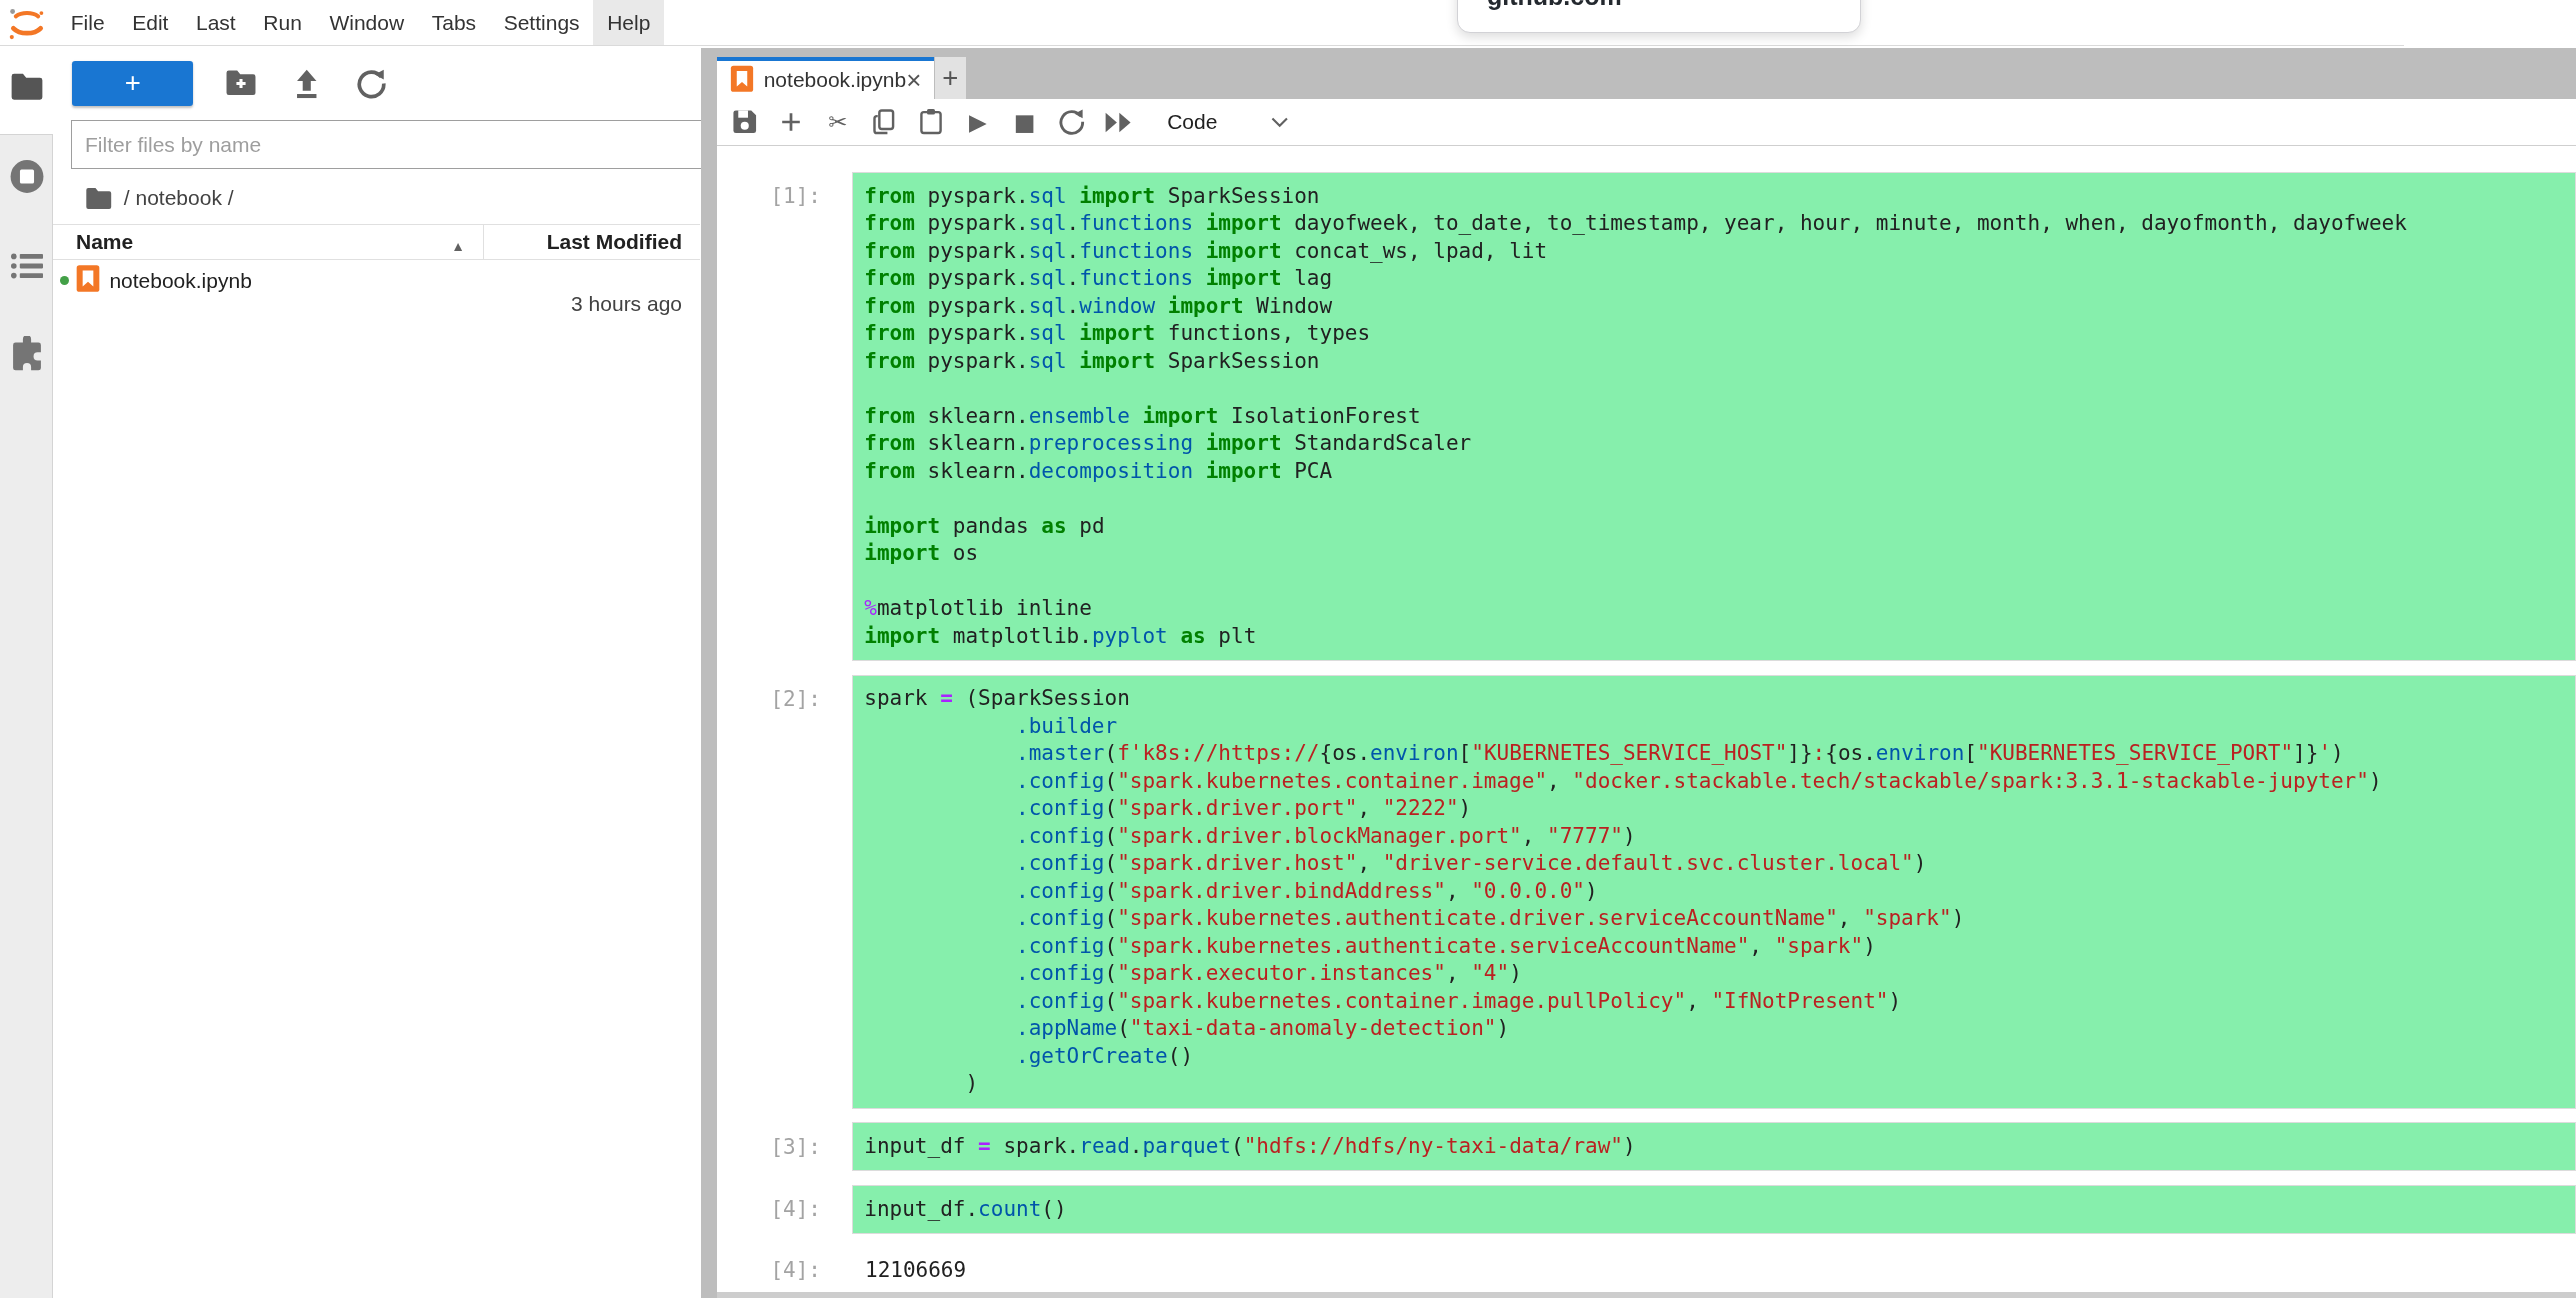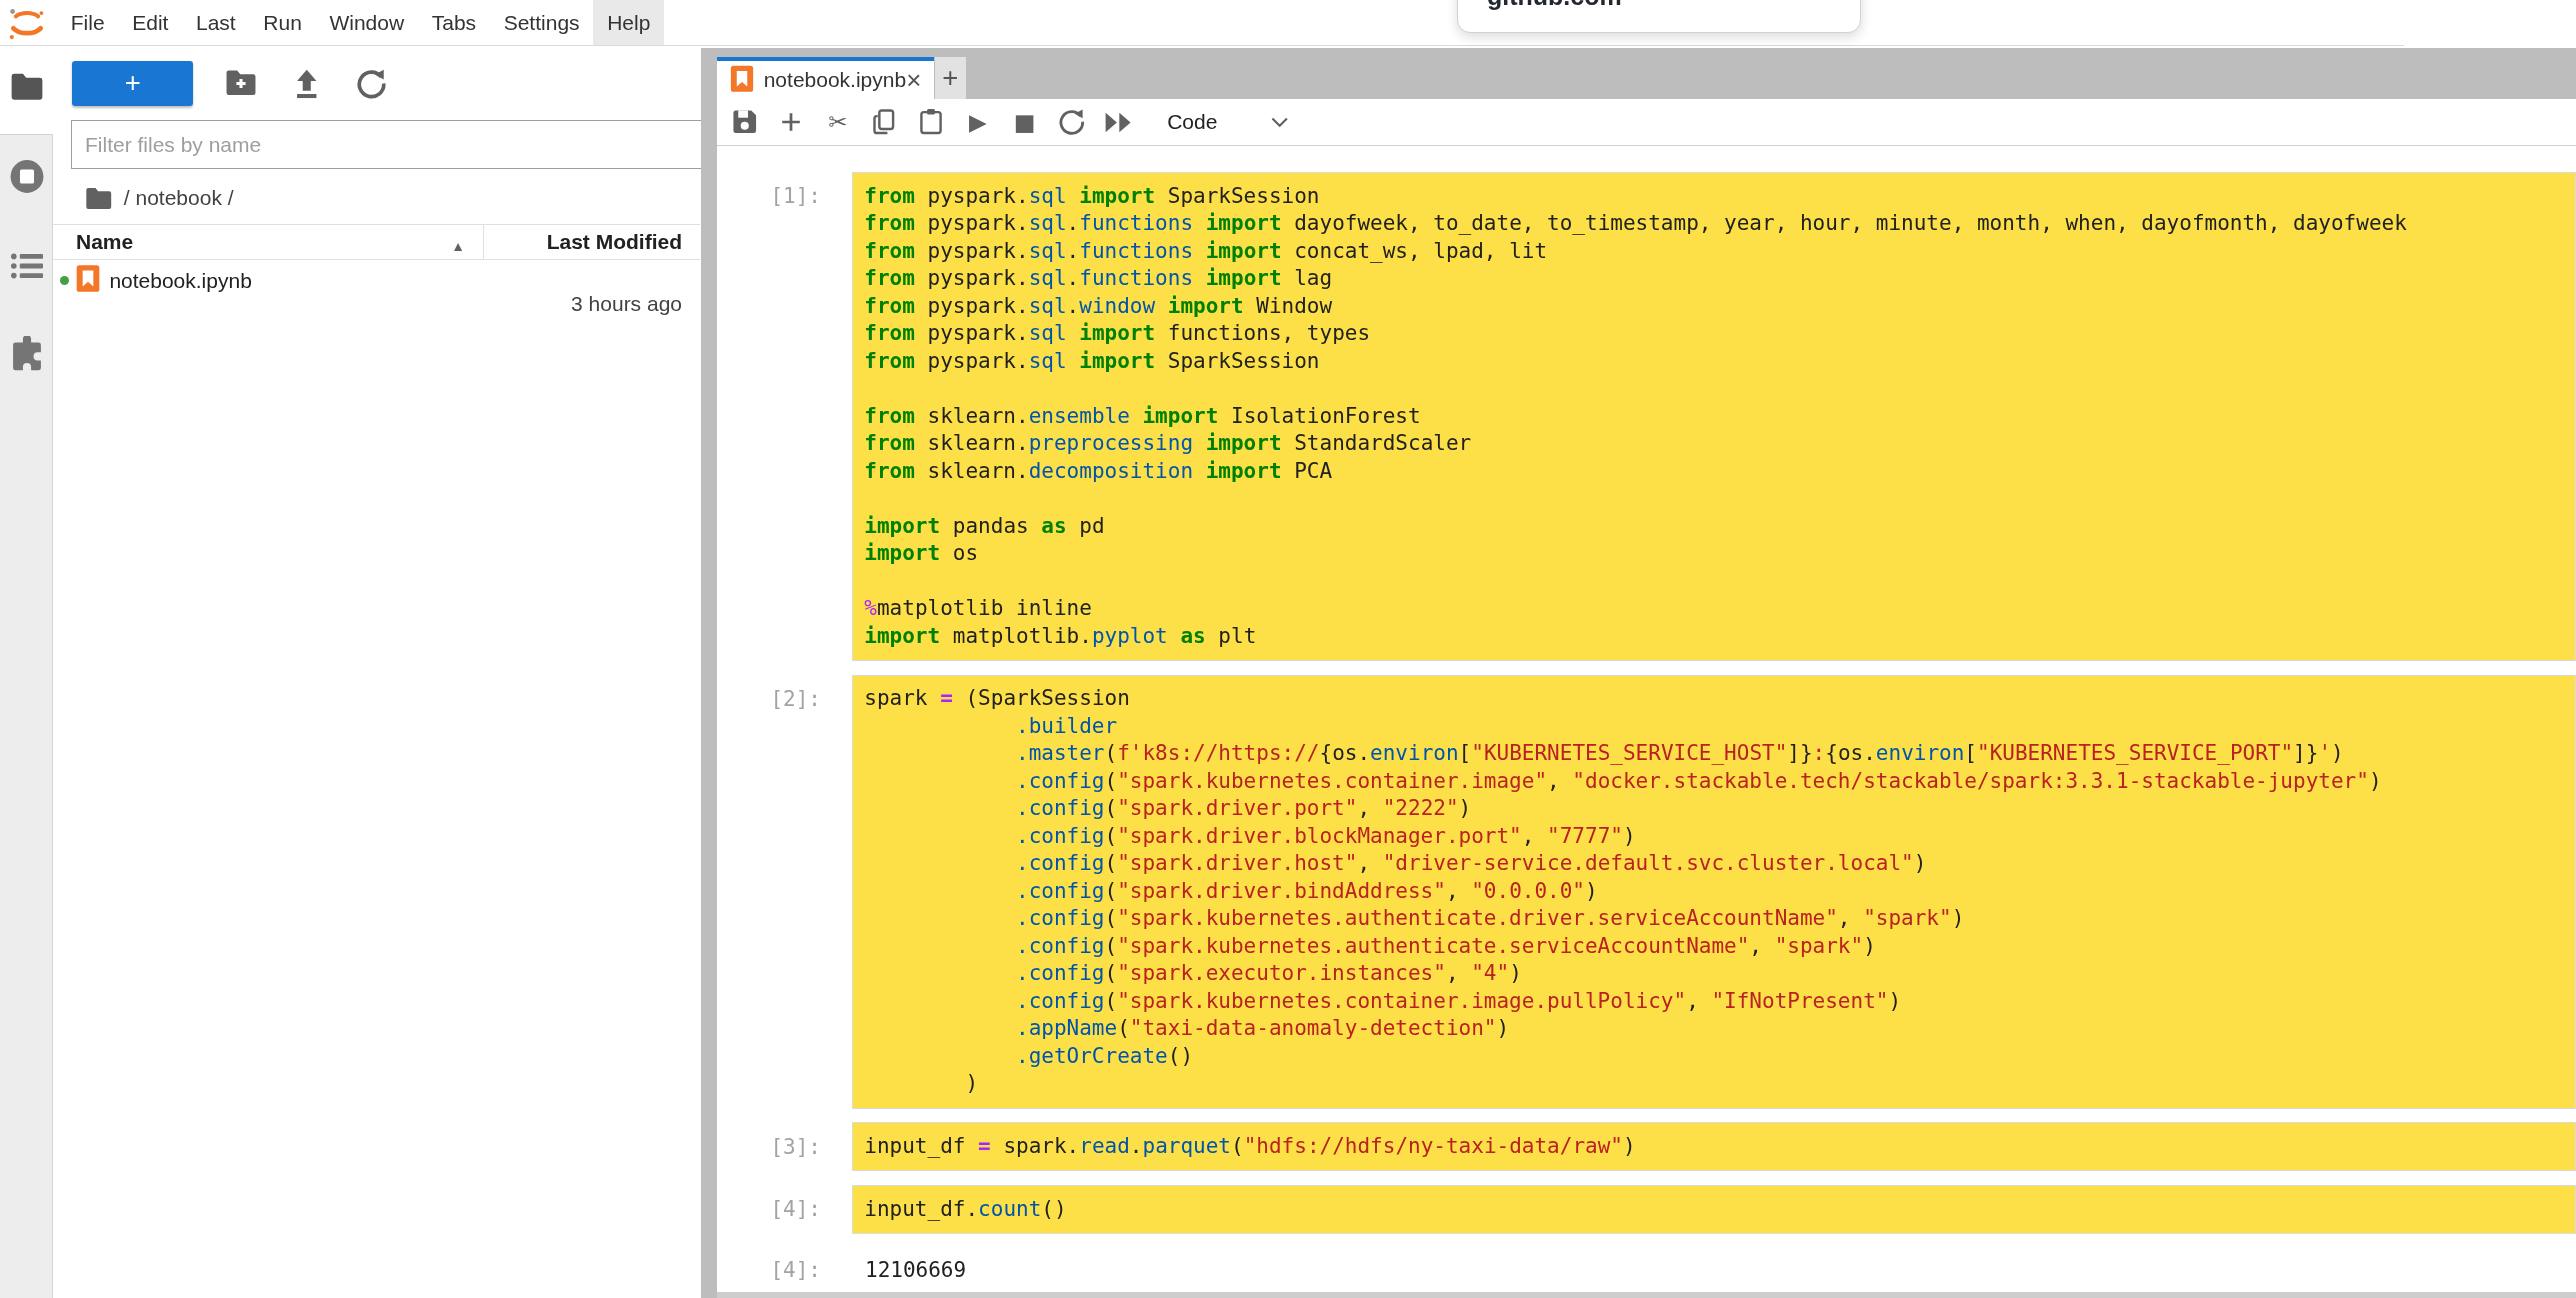--- a/index.html
+++ b/index.html
@@ -63,21 +63,21 @@
   .tool-btn{width:37px;height:37px;margin-right:9.7px;display:flex;align-items:center;justify-content:center;
             color:#616161;font-size:23px;}
   .tool-btn.glyph{font-family:"DejaVu Sans",sans-serif;}
   #celltype{margin-left:21px;font-size:21px;color:#212121;display:flex;align-items:center;text-align:center;}
   #celltype .chev{margin-left:53px;}
   
   #content{position:absolute;left:0;top:98px;width:100%;height:1153px;background:#fff;overflow:hidden;padding-top:26px;box-sizing:border-box;}
   .cell-row{display:flex;margin-bottom:13.8px;}
   .prompt{flex:0 0 135px;text-align:right;padding:11.3px 31px 0 0;box-sizing:border-box;
           font-family:"DejaVu Sans Mono",monospace;font-size:21px;color:#a3a3a3;line-height:27.5px;}
-  .cell-body{flex:1;background:#fde047;border:1.6px solid #dcdcdc;padding:9.7px 0 9.7px 11.3px;min-width:0;}
+  .cell-body{flex:1;background:#86efac;border:1.6px solid #dcdcdc;padding:9.7px 0 9.7px 11.3px;min-width:0;}
   .cell-body pre,.out-body pre{margin:0;font-family:"DejaVu Sans Mono",monospace;font-size:21px;line-height:27.5px;color:#212121;}
   .out-row{display:flex;margin-top:3.2px;}
   .out-body{flex:1;padding:9.7px 0 9.7px 13px;}
   .tk-k{color:#008000;font-weight:bold;}
   .tk-p{color:#0055aa;}
   .tk-s{color:#ba2121;}
   .tk-o{color:#aa22ff;font-weight:bold;}
   .tk-m{color:#aa22ff;}
   .tk-t{color:#212121;}
   #hscroll{position:absolute;left:0;bottom:0;width:100%;height:7.3px;background:#cdcdcd;}

